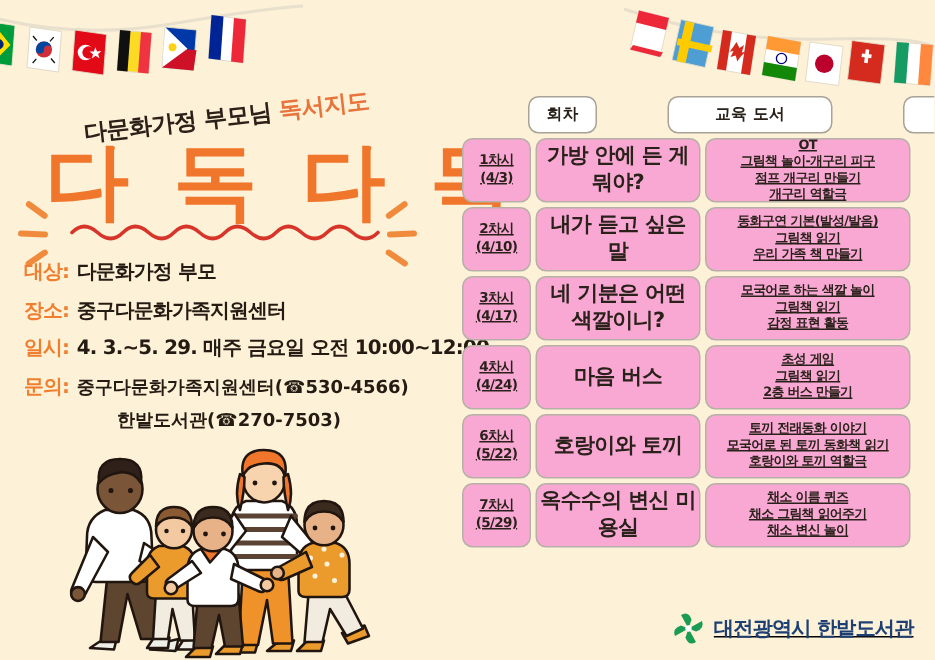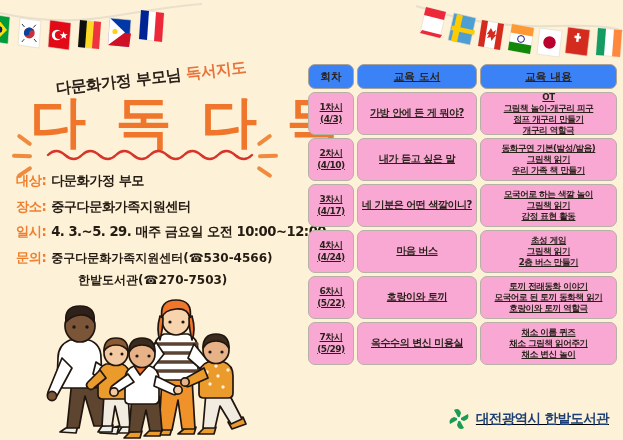--- a/index.html
+++ b/index.html
@@ -128,32 +128,33 @@
     font-size: 8.6px;
     font-weight: 700;
     color: #2a221a;
     letter-spacing: -0.45px;
     line-height: 1.28;
     padding: 2px 2px;
     margin-right: 3px;
   }
   .scell:last-child { margin-right: 0; }
   .srow.head .scell {
-    background: #3b82f6;
+    background: #ffffff;
     border-color: #a9a296;
     font-size: 10.5px;
     letter-spacing: 0.2px;
     height: 25px;
+    margin-left: 44px;
   }
   .col-no      { width: 46px; flex: none; }
-  .col-book    { width: 120px; flex: none; text-decoration: underline; }
+  .col-book    { width: 110px; flex: none; }
   .col-content { width: 137px; flex: none; text-decoration: underline; }
   .srow.body .scell { height: 43px; }
   .srow.body .col-no { font-size: 9px; line-height: 1.25; text-decoration: underline; }
-  .srow.body .col-book { font-size: 10px; }
+  .srow.body .col-book { font-size: 14px; }
 
   
   .logo {
     position: absolute;
     right: 14px; bottom: 10px;
     display: flex;
     align-items: center;
     gap: 6px;
     text-decoration: underline;
   }

